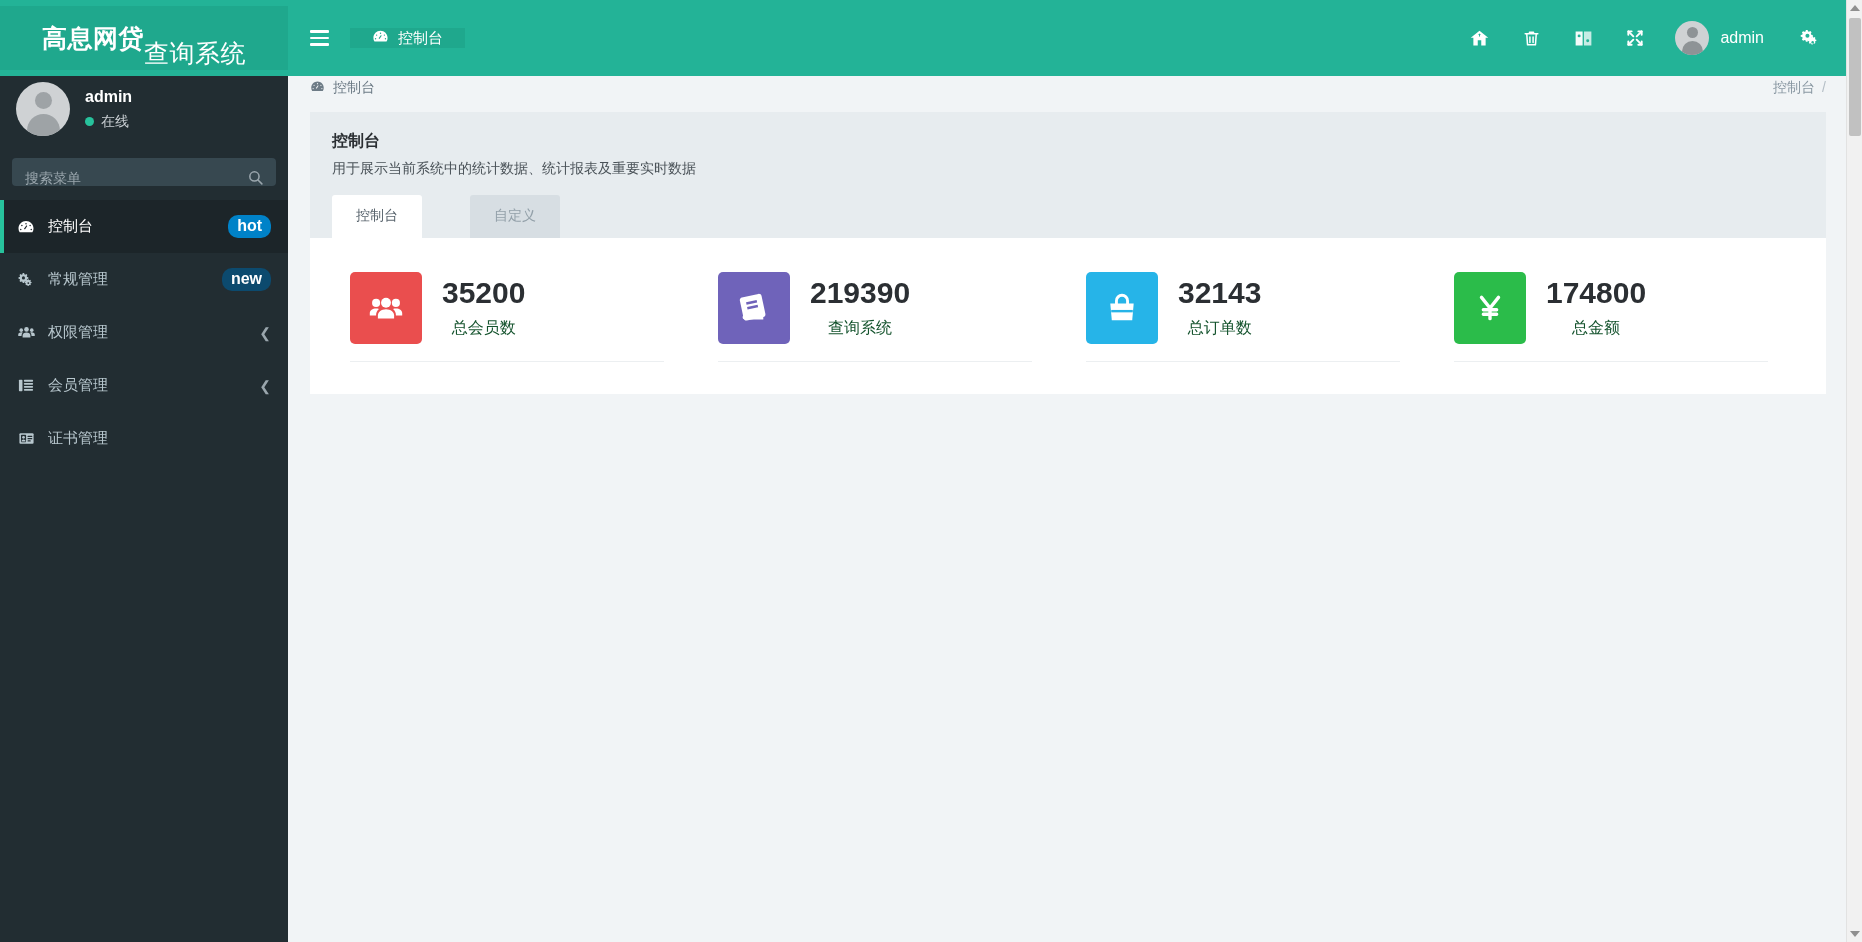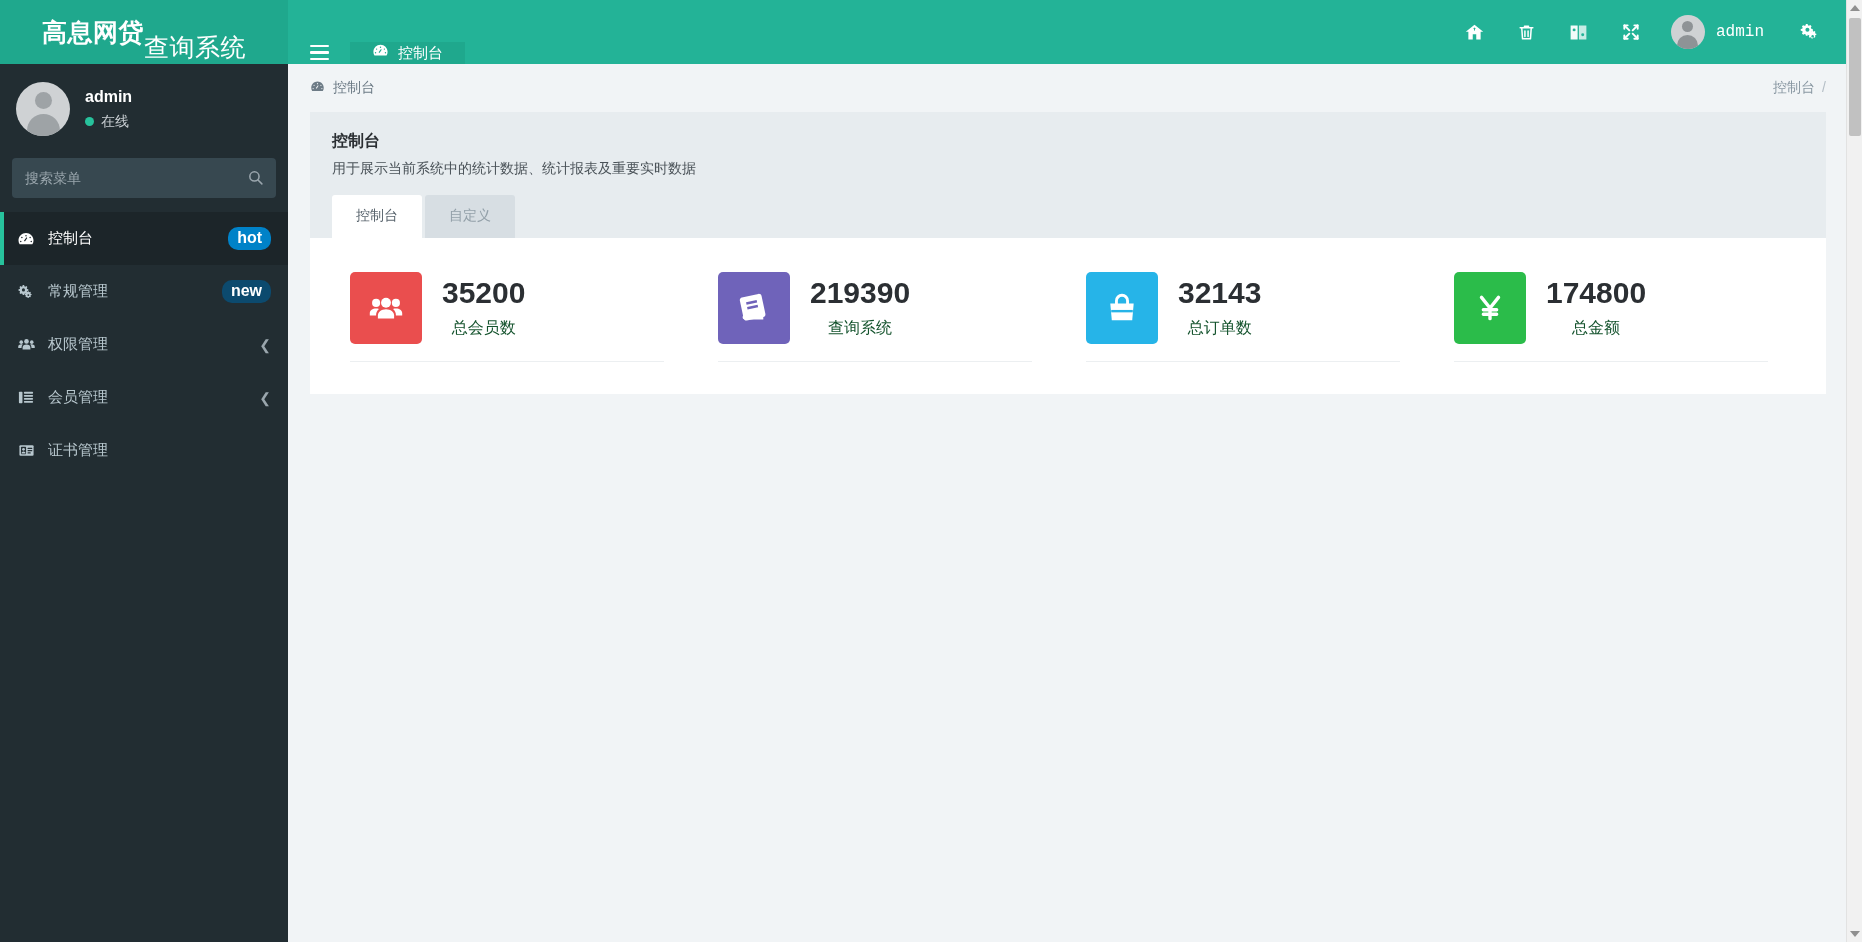--- a/index.html
+++ b/index.html
@@ -5,22 +5,22 @@
   * { box-sizing: border-box; margin: 0; padding: 0; }
   html, body {
     width: 1862px; height: 942px;
     font-family: "Liberation Sans", "DejaVu Sans", sans-serif;
     background: #f1f4f6; overflow: hidden;
   }
   body { position: relative; }
 
   
   .topbar {
-    position: absolute; top: 0; left: 0; width: 1862px; height: 64px;
-    background: #23b397; display: flex; align-items: flex-end; z-index: 20; font-family: Liberation Mono, monospace;
+    position: absolute; top: 0; left: 0; width: 1862px; height: 76px;
+    background: #23b397; display: flex; align-items: center; z-index: 20;
   }
   .logo {
     width: 288px; height: 64px; flex: 0 0 288px;
     display: flex; align-items: center; justify-content: center;
     background: #1fa88d; color: #fff; letter-spacing: .5px;
   }
   .logo .l-strong { font-size: 25px; font-weight: bold; }
   .logo .l-light  { font-size: 25px; font-weight: normal; margin-top: 30px; }
 
   .hamburger {
@@ -80,21 +80,21 @@
   .avatar-lg::after {
     content: ""; position: absolute; left: 50%; top: 32px; width: 33px; height: 26px;
     margin-left: -16.5px; border-radius: 17px 17px 0 0; background: #9ea3a6;
   }
   .profile-text .p-name { color: #fff; font-size: 16px; font-weight: bold; margin-bottom: 7px; }
   .profile-text .p-status { color: #c8ced2; font-size: 14px; display: flex; align-items: center; gap: 7px; }
   .dot-online { width: 9px; height: 9px; border-radius: 50%; background: #27c29c; display: inline-block; }
 
   .searchwrap { padding: 4px 12px 14px 12px; }
   .searchbox {
-    position: relative; background: #374850; border-radius: 4px; height: 40px;
+    position: relative; background: #374850; border-radius: 4px; height: 28px;
   }
   .searchbox input {
     width: 100%; height: 40px; background: transparent; border: 0; outline: none;
     color: #c4ccd1; font-size: 14px; padding: 0 38px 0 13px;
     font-family: "Liberation Sans", sans-serif;
   }
   .searchbox input::placeholder { color: #9aa6ad; }
   .search-ico {
     position: absolute; right: 12px; top: 11px; pointer-events: none;
   }
@@ -144,21 +144,21 @@
     background: #e7ecef; padding: 19px 22px 0 22px;
   }
   .panel-title { font-size: 16px; font-weight: bold; color: #2b2f33; margin-bottom: 8px; }
   .panel-sub { font-size: 14px; color: #4a5258; margin-bottom: 17px; }
   .tabs { display: flex; gap: 3px; }
   .tab {
     padding: 12px 24px 13px 24px; font-size: 14px; cursor: pointer;
     border-radius: 3px 3px 0 0;
   }
   .tab.active { background: #fff; color: #5a656e; }
-  .tab.inactive { background: #d7dee3; color: #93a0a9; }
+  .tab.inactive { background: #d7dee3; color: #93a0a9; margin-left: 45px; }
 
   .cards {
     background: #fff; display: flex; padding: 34px 22px 50px 22px;
   }
   .card { flex: 1 1 0; padding: 0 18px; position: relative; }
   .card::after {
     content: ""; position: absolute; left: 18px; right: 36px; bottom: -18px;
     height: 1px; background: #eceff1;
   }
   .card-inner { display: flex; align-items: center; gap: 20px; text-align: center; }

